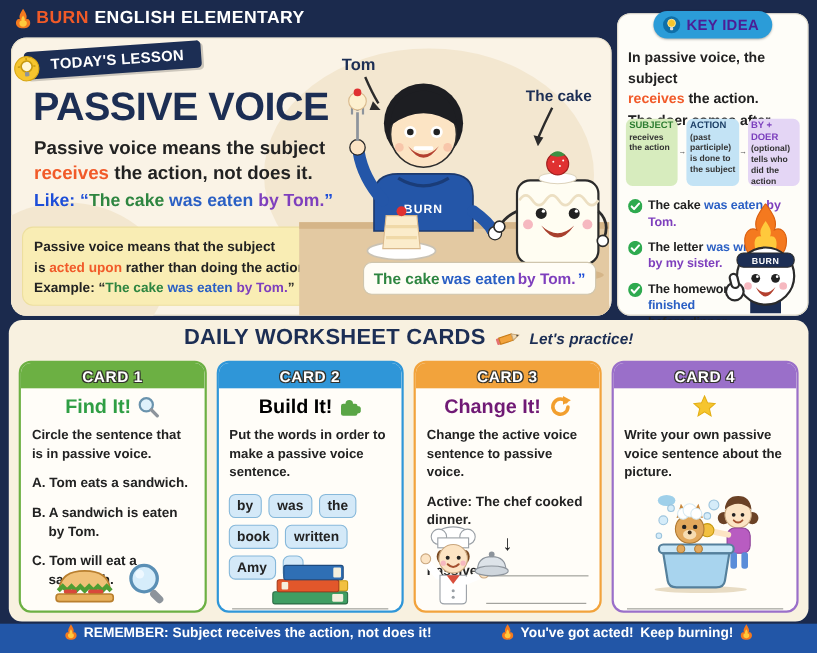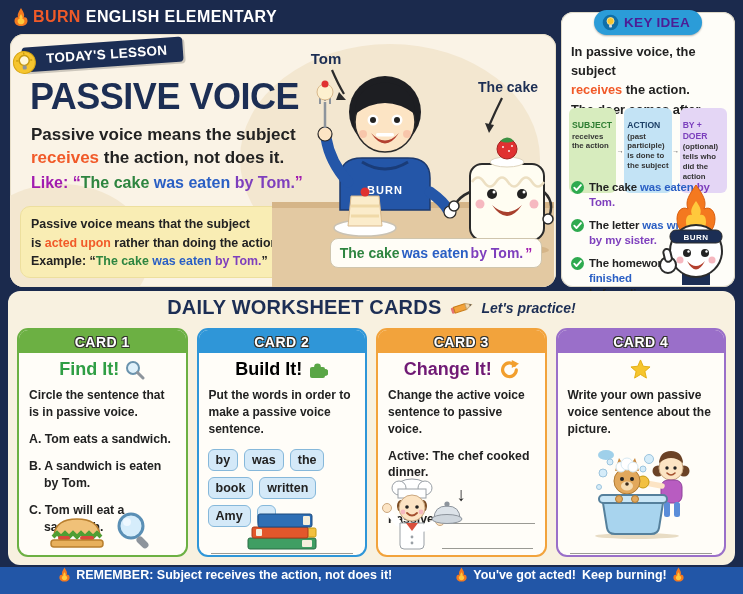--- a/index.html
+++ b/index.html
@@ -20,41 +20,41 @@
     border-radius:14px; box-shadow:0 0 0 1px #e8dfc9 inset; overflow:hidden; }
   .blob { position:absolute; background:#f3e7d0; border-radius:50%; }
   .todays-badge { position:absolute; left:12px; top:8px; background:#1c2e54; color:#fff; font-weight:800;
     font-size:13.5px; letter-spacing:.3px; padding:5px 16px 5px 24px; border-radius:4px; transform:rotate(-4deg);
     box-shadow:2px 2px 0 rgba(0,0,0,.18); }
   .todays-badge .bulb { position:absolute; left:-10px; top:3px; }
   .lesson-title { position:absolute; left:20px; top:42px; font-size:36px; font-weight:900; letter-spacing:-.5px; color:#1c2e54; }
   .lesson-intro { position:absolute; left:21px; top:90px; width:300px; font-size:17px; font-weight:700; color:#222; line-height:1.35; }
   .hl-orange { color:#f15a29; }
   .like-line { position:absolute; left:21px; top:140px; font-size:16px; font-weight:700; color:#333; white-space:nowrap; }
-  .c-green { color:#2e8540; } .c-blue { color:#2a5fc4; } .c-purple { color:#7e3fbd; } .c-dark { color:#a21caf; }
+  .c-green { color:#2e8540; } .c-blue { color:#2a5fc4; } .c-purple { color:#7e3fbd; } .c-dark { color:#1d4ed8; }
   .note-box { position:absolute; left:10px; top:172px; width:306px; height:72px; background:#f9edb4; border:1px solid #eddf9e;
     border-radius:10px; padding:8px 10px; font-size:12.4px; font-weight:700; color:#222; line-height:1.5; }
   .note-box div { white-space:nowrap; }
 
   .illu { position:absolute; left:258px; top:8px; }
   .caption-box { position:absolute; left:320px; top:204px; width:212px; height:30px; background:#fffdf6;
     border:1.5px solid #cfc5ad; border-radius:8px; display:flex; align-items:center; justify-content:center;
     font-size:14px; font-weight:800; white-space:nowrap; z-index:3; }
   .caption-box span { margin:0 1px; }
 
   
   .key-panel { position:absolute; left:561px; top:12px; width:174px; height:275px; background:#fefdf8; border-radius:12px;
     box-shadow:0 0 0 1px #ddd8c8 inset; }
   .key-badge { position:absolute; left:50%; transform:translateX(-50%); top:-2px; background:#2b9cd8; color:#4c1d95;
     font-size:13.5px; font-weight:800; letter-spacing:.3px; padding:4px 12px 4px 8px; border-radius:15px;
     display:flex; align-items:center; gap:5px; box-shadow:0 1px 2px rgba(0,0,0,.3); white-space:nowrap; }
   .key-text { position:absolute; left:10px; top:30px; width:156px; font-size:12.8px; font-weight:600; color:#222; line-height:1.5; }
   .key-text b { font-weight:800; }
   .boxes-row { position:absolute; left:8px; top:96px; width:158px; display:flex; align-items:stretch; }
-  .sbox { flex:1; border-radius:6px; padding:12px 3px; line-height:1.25; }
+  .sbox { flex:1; border-radius:6px; padding:0 3px; line-height:1.25; }
   .sbox .t { font-size:8.6px; font-weight:800; }
   .sbox .d { font-size:7.8px; font-weight:600; color:#333; margin-top:1px; }
   .sbox.subject { background:#d7ecbe; } .sbox.subject .t { color:#2e7d32; }
   .sbox.action { background:#c3e3f5; } .sbox.action .t { color:#1c3f66; }
   .sbox.doer { background:#e4d6f5; } .sbox.doer .t { color:#7b3fbd; }
   .box-arrow { width:8px; display:flex; align-items:center; justify-content:center; font-size:7px; color:#555; font-weight:700; }
   .examples { position:absolute; left:10px; top:168px; width:158px; }
   .example-item { display:flex; gap:5px; margin-bottom:7px; font-size:11.4px; font-weight:700; color:#222; line-height:1.35; letter-spacing:-.1px; }
   .example-item .chk { flex:0 0 auto; margin-top:1px; }
   .example-item .note { font-weight:500; color:#333; }

